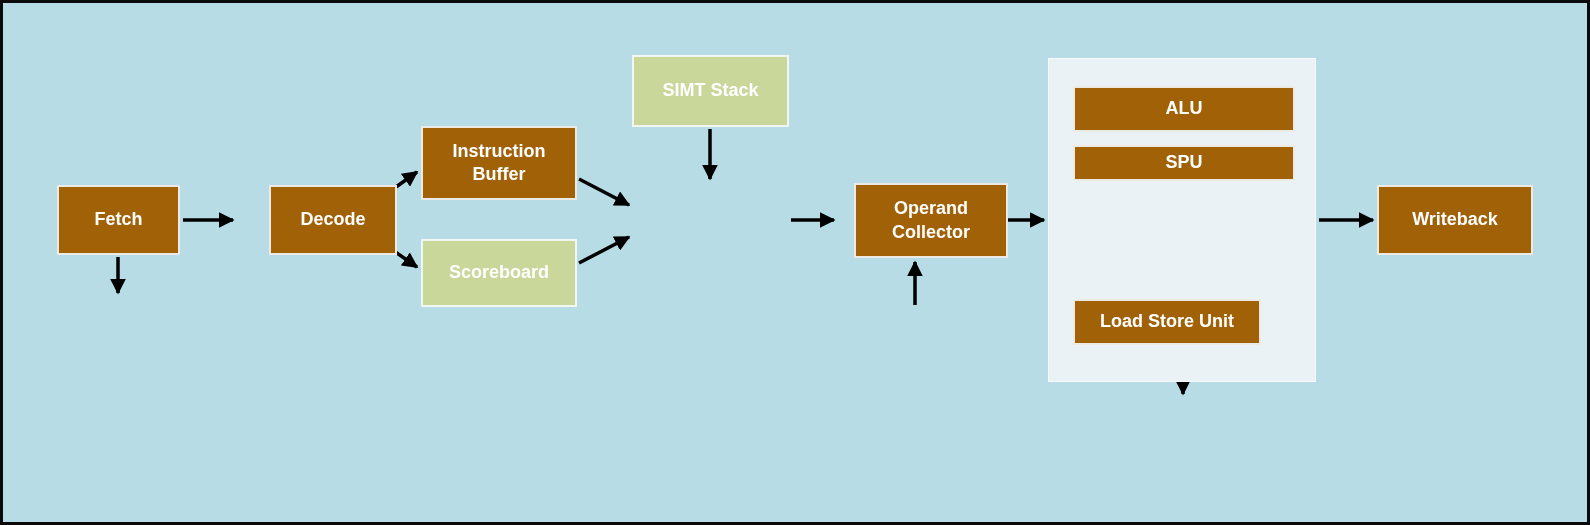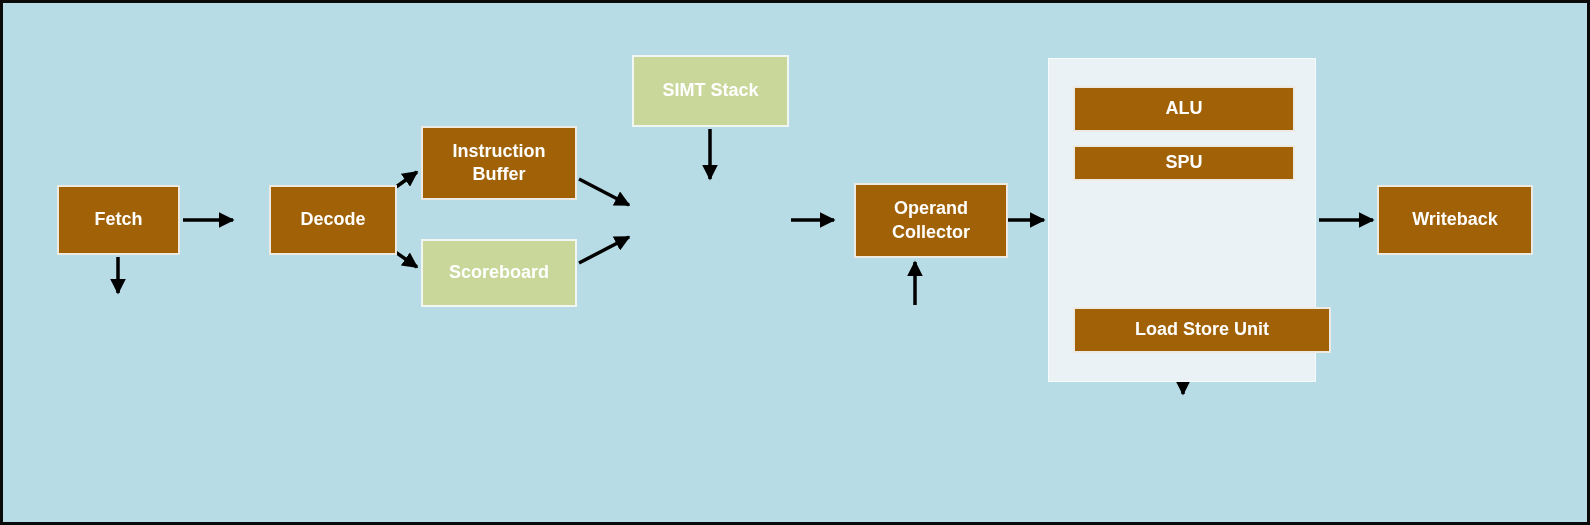--- a/index.html
+++ b/index.html
@@ -89,19 +89,19 @@
 
   <div class="node green" style="left:629px; top:52px; width:157px; height:72px;">SIMT Stack</div>
 
 
   <div class="node blue" style="left:835px; top:180px; width:154px; height:75px;margin-left:16px;">Operand Collector</div>
 
 
   <div class="exec-container" style="left:1045px; top:55px; width:268px; height:324px;">
     <div class="node orange" style="left:24px; top:27px; width:222px; height:46px;">ALU</div>
     <div class="node orange" style="left:24px; top:86px; width:222px; height:36px;">SPU</div>
-    <div class="node orange" style="left:24px; top:248px; width:258px; height:46px;">Load Store Unit</div>
+    <div class="node orange" style="left:24px; top:240px; width:188px; height:46px;">Load Store Unit</div>
   </div>
 
 
   <div class="node blue" style="left:1374px; top:182px; width:156px; height:70px;">Writeback</div>
 
 </div>
 
 </body></html>

